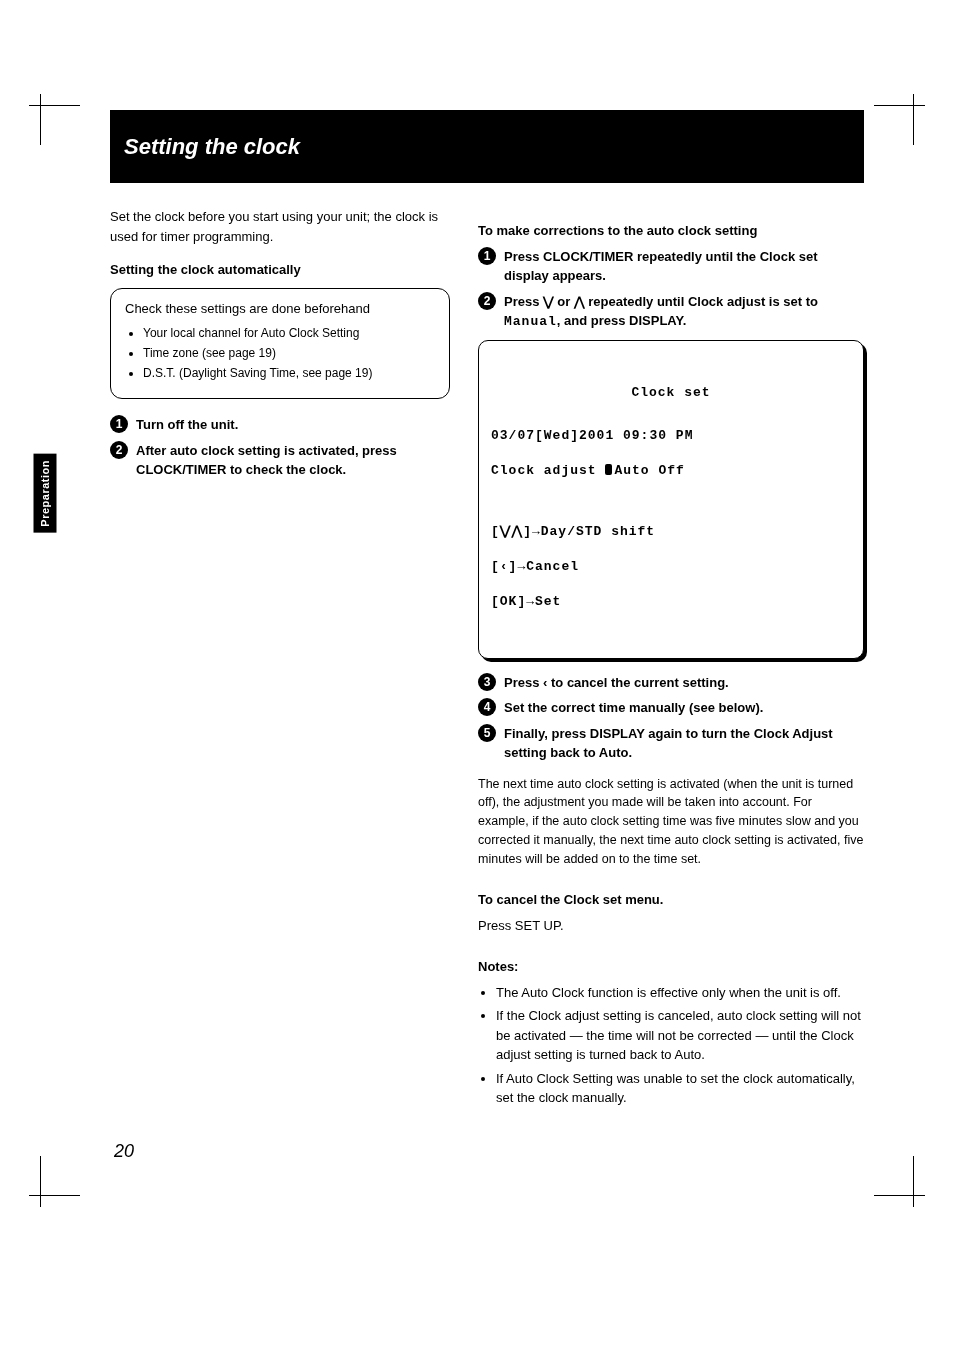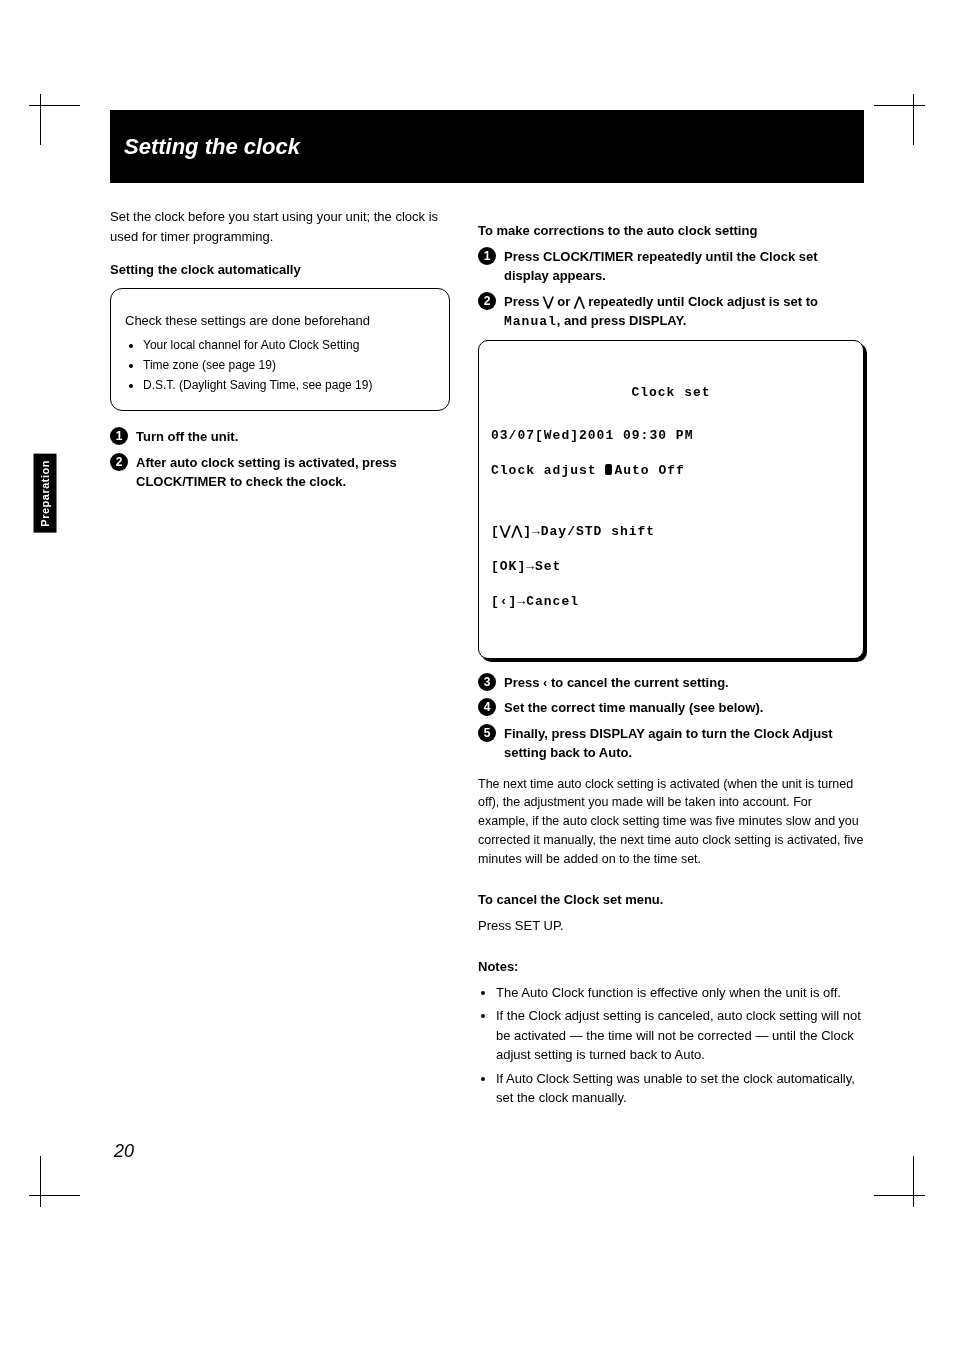--- a/index.html
+++ b/index.html
@@ -60,21 +60,21 @@
       margin: 14px 0 6px;
     }
     .note-box {
       border: 1px solid #000;
       border-radius: 12px;
       padding: 10px 14px 14px;
       margin: 8px 0 16px;
     }
     .note-box ul { list-style: disc; padding-left: 18px; }
     .note-box li { margin: 2px 0; font-size: 12px; }
-    .note-box .hdr { font-weight: normal; margin-bottom: 6px; margin-top: 12px; }
+    .note-box .hdr { font-weight: normal; margin-bottom: 6px; }
     .side-tab {
       position: absolute;
       left: 34px;
       top: 454px;
       background: #000;
       color: #fff;
       font-size: 11px;
       font-weight: bold;
       padding: 6px 3px;
       writing-mode: vertical-rl;
@@ -191,22 +191,22 @@
           <span>Press </span><span class="chev">⋁</span><span> or </span><span class="chev">⋀</span><span> repeatedly until Clock adjust is set to </span><span class="mono-inline">Manual</span><span>, and press DISPLAY.</span>
         </div>
       </div>
 
       <div class="osd-box">
 <div class="osd-title">Clock set</div>
 <div class="osd-line">03/07[Wed]2001 09:30 PM</div>
 <div class="osd-line"><span>Clock adjust </span><span class="dot-indicator"></span><span>Auto Off</span></div>
 <div class="osd-spacer"></div>
 <div class="osd-line">[⋁⋀]→Day/STD shift</div>
+<div class="osd-line">[‹]→Cancel</div>
 <div class="osd-line">[OK]→Set</div>
-<div class="osd-line">[‹]→Cancel</div>
       </div>
 
       <div class="num-step">
         <span class="num-icon">3</span>
         <div class="step-body">
           <span>Press </span><span class="chev">‹</span><span> to cancel the current setting.</span>
         </div>
       </div>
 
       <div class="num-step">

